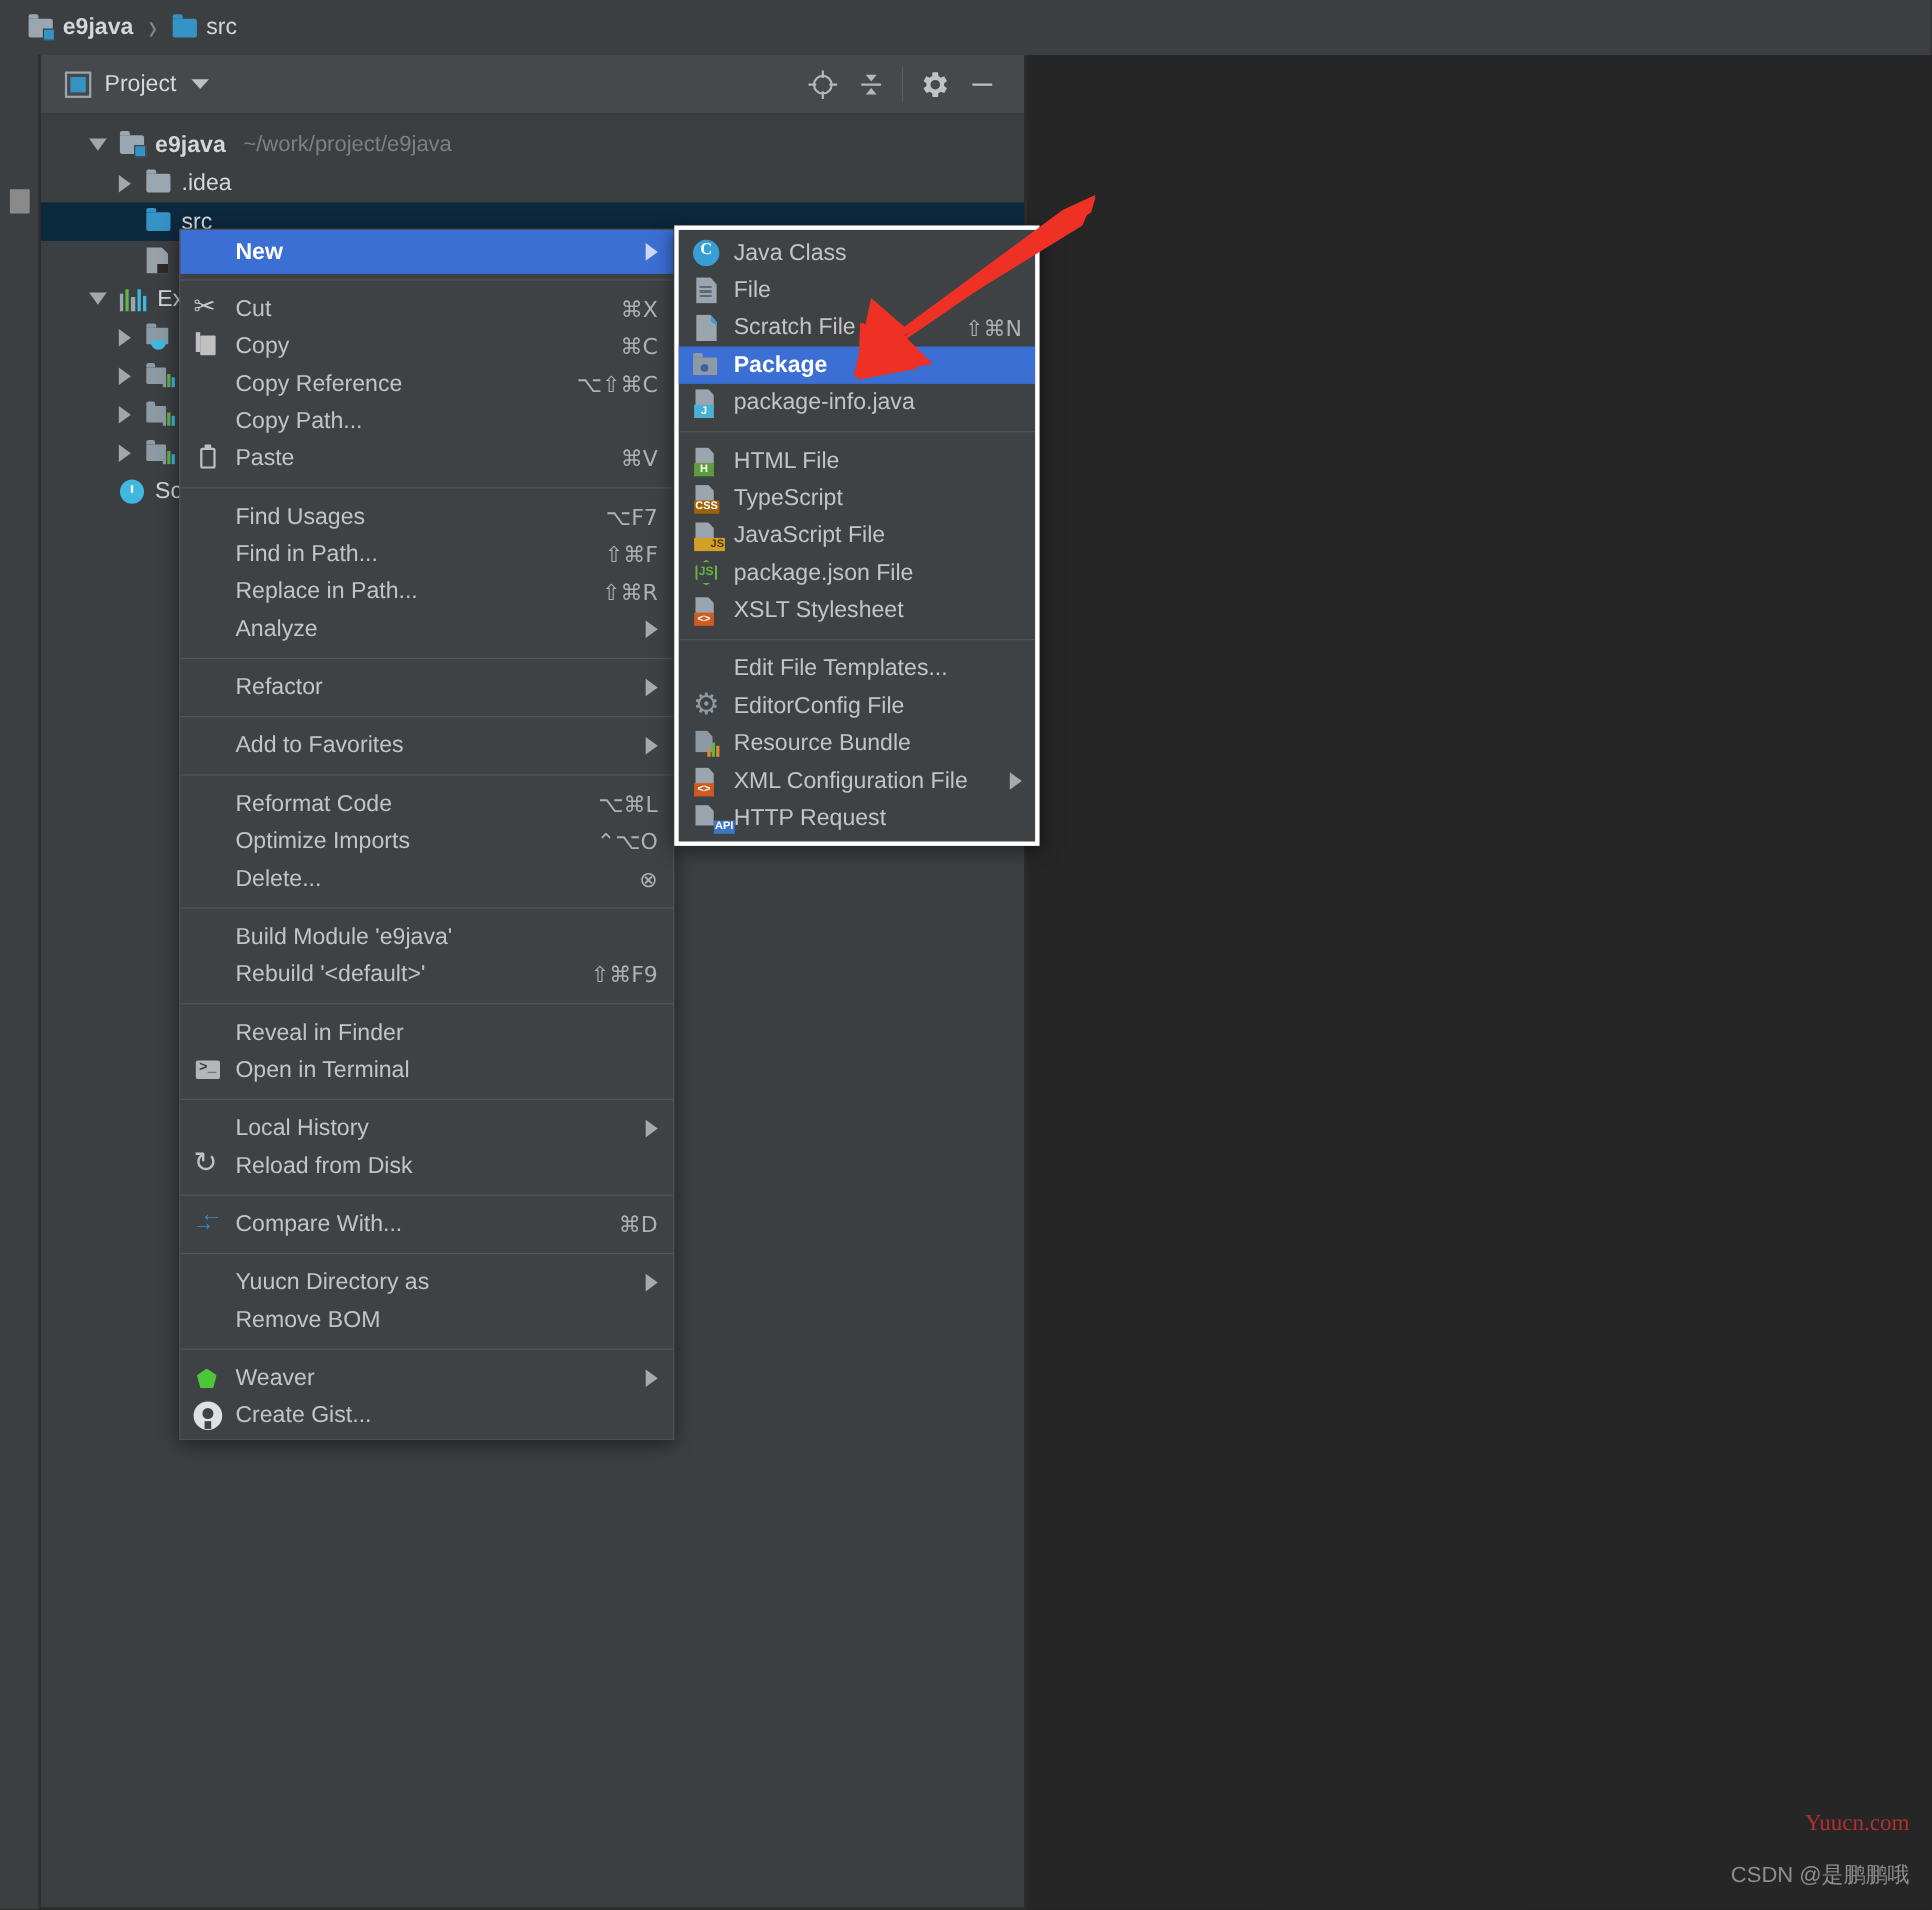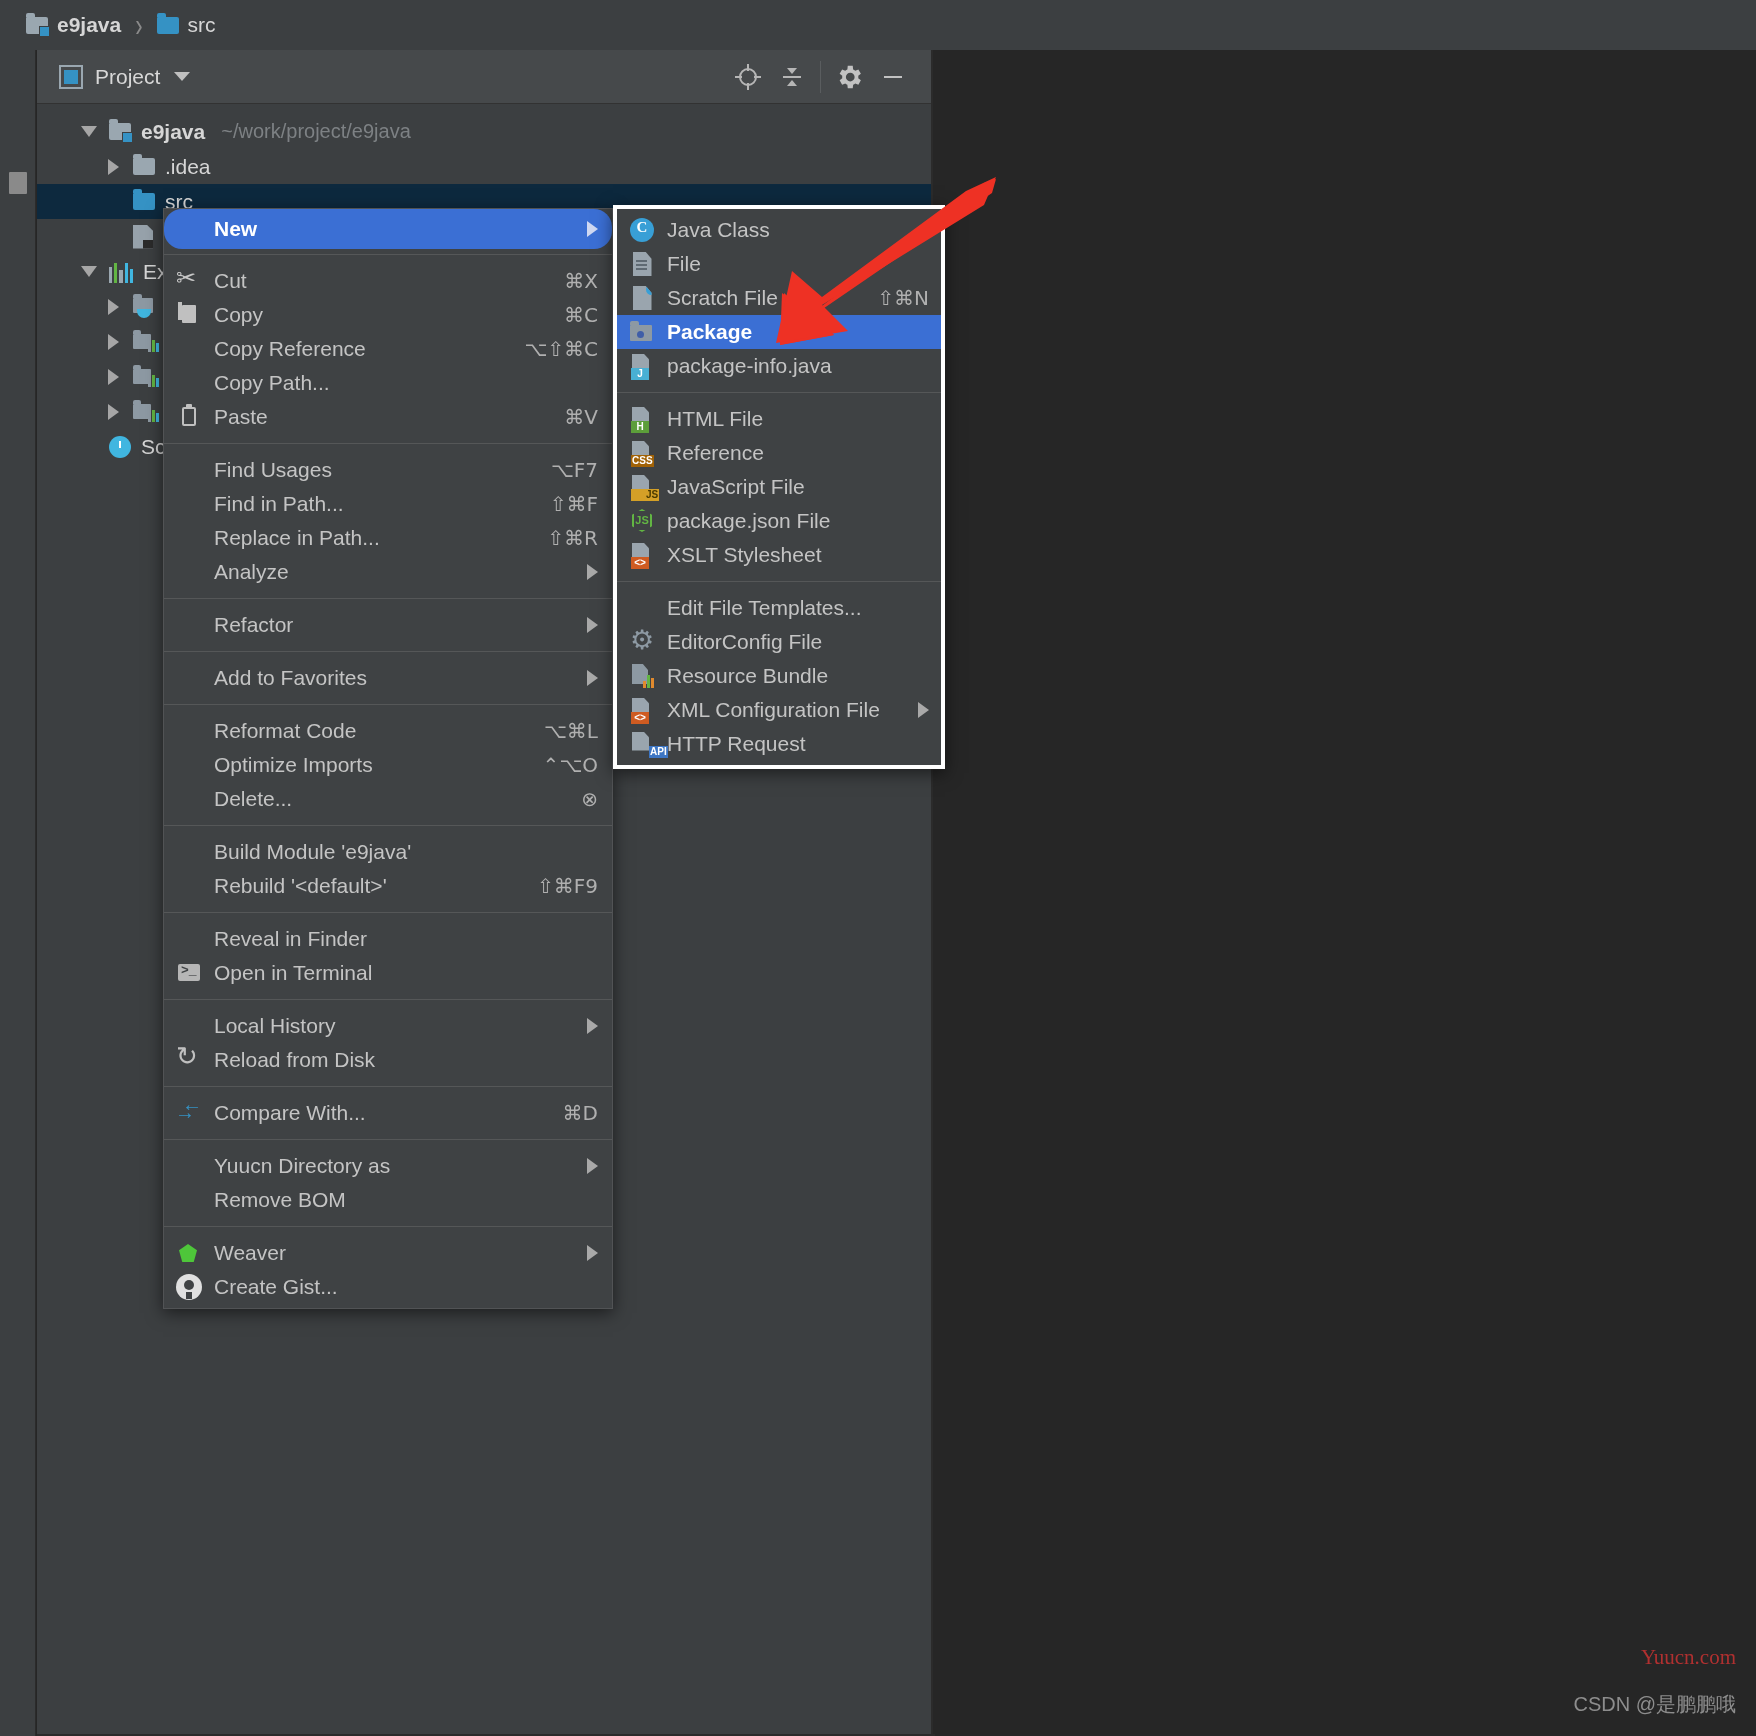--- a/index.html
+++ b/index.html
@@ -362,21 +362,20 @@
     border-top: 8px solid transparent;
     border-bottom: 8px solid transparent;
     border-left: 11px solid #a9a9a9;
     margin-left: 16px;
     flex: none;
   }
   .mi.highlight {
     background: #3b6fd4;
     color: #ffffff;
     font-weight: bold;
-    border-radius: 18px;
   }
   .mi.highlight .sub-arrow { border-left-color: #cfd8f2; }
   .mi.tall { height: 40px; }
   .msep {
     height: 1px;
     background: #555758;
     margin: 5px 0;
   }
   .mgroup { padding: 4px 0; }
 
@@ -1169,21 +1168,21 @@
       </span>
       <span class="slabel">HTML File</span>
     </div>
     <div class="si">
       <span class="ico-slot">
         <span class="i-filebadge">
             <span class="pg"></span>
             <span class="bdg css">CSS</span>
           </span>
       </span>
-      <span class="slabel">Reference</span>
+      <span class="slabel">TypeScript</span>
     </div>
     <div class="si">
       <span class="ico-slot">
         <span class="i-filebadge">
             <span class="pg"></span>
             <span class="bdg js">JS</span>
           </span>
       </span>
       <span class="slabel">JavaScript File</span>
     </div>

